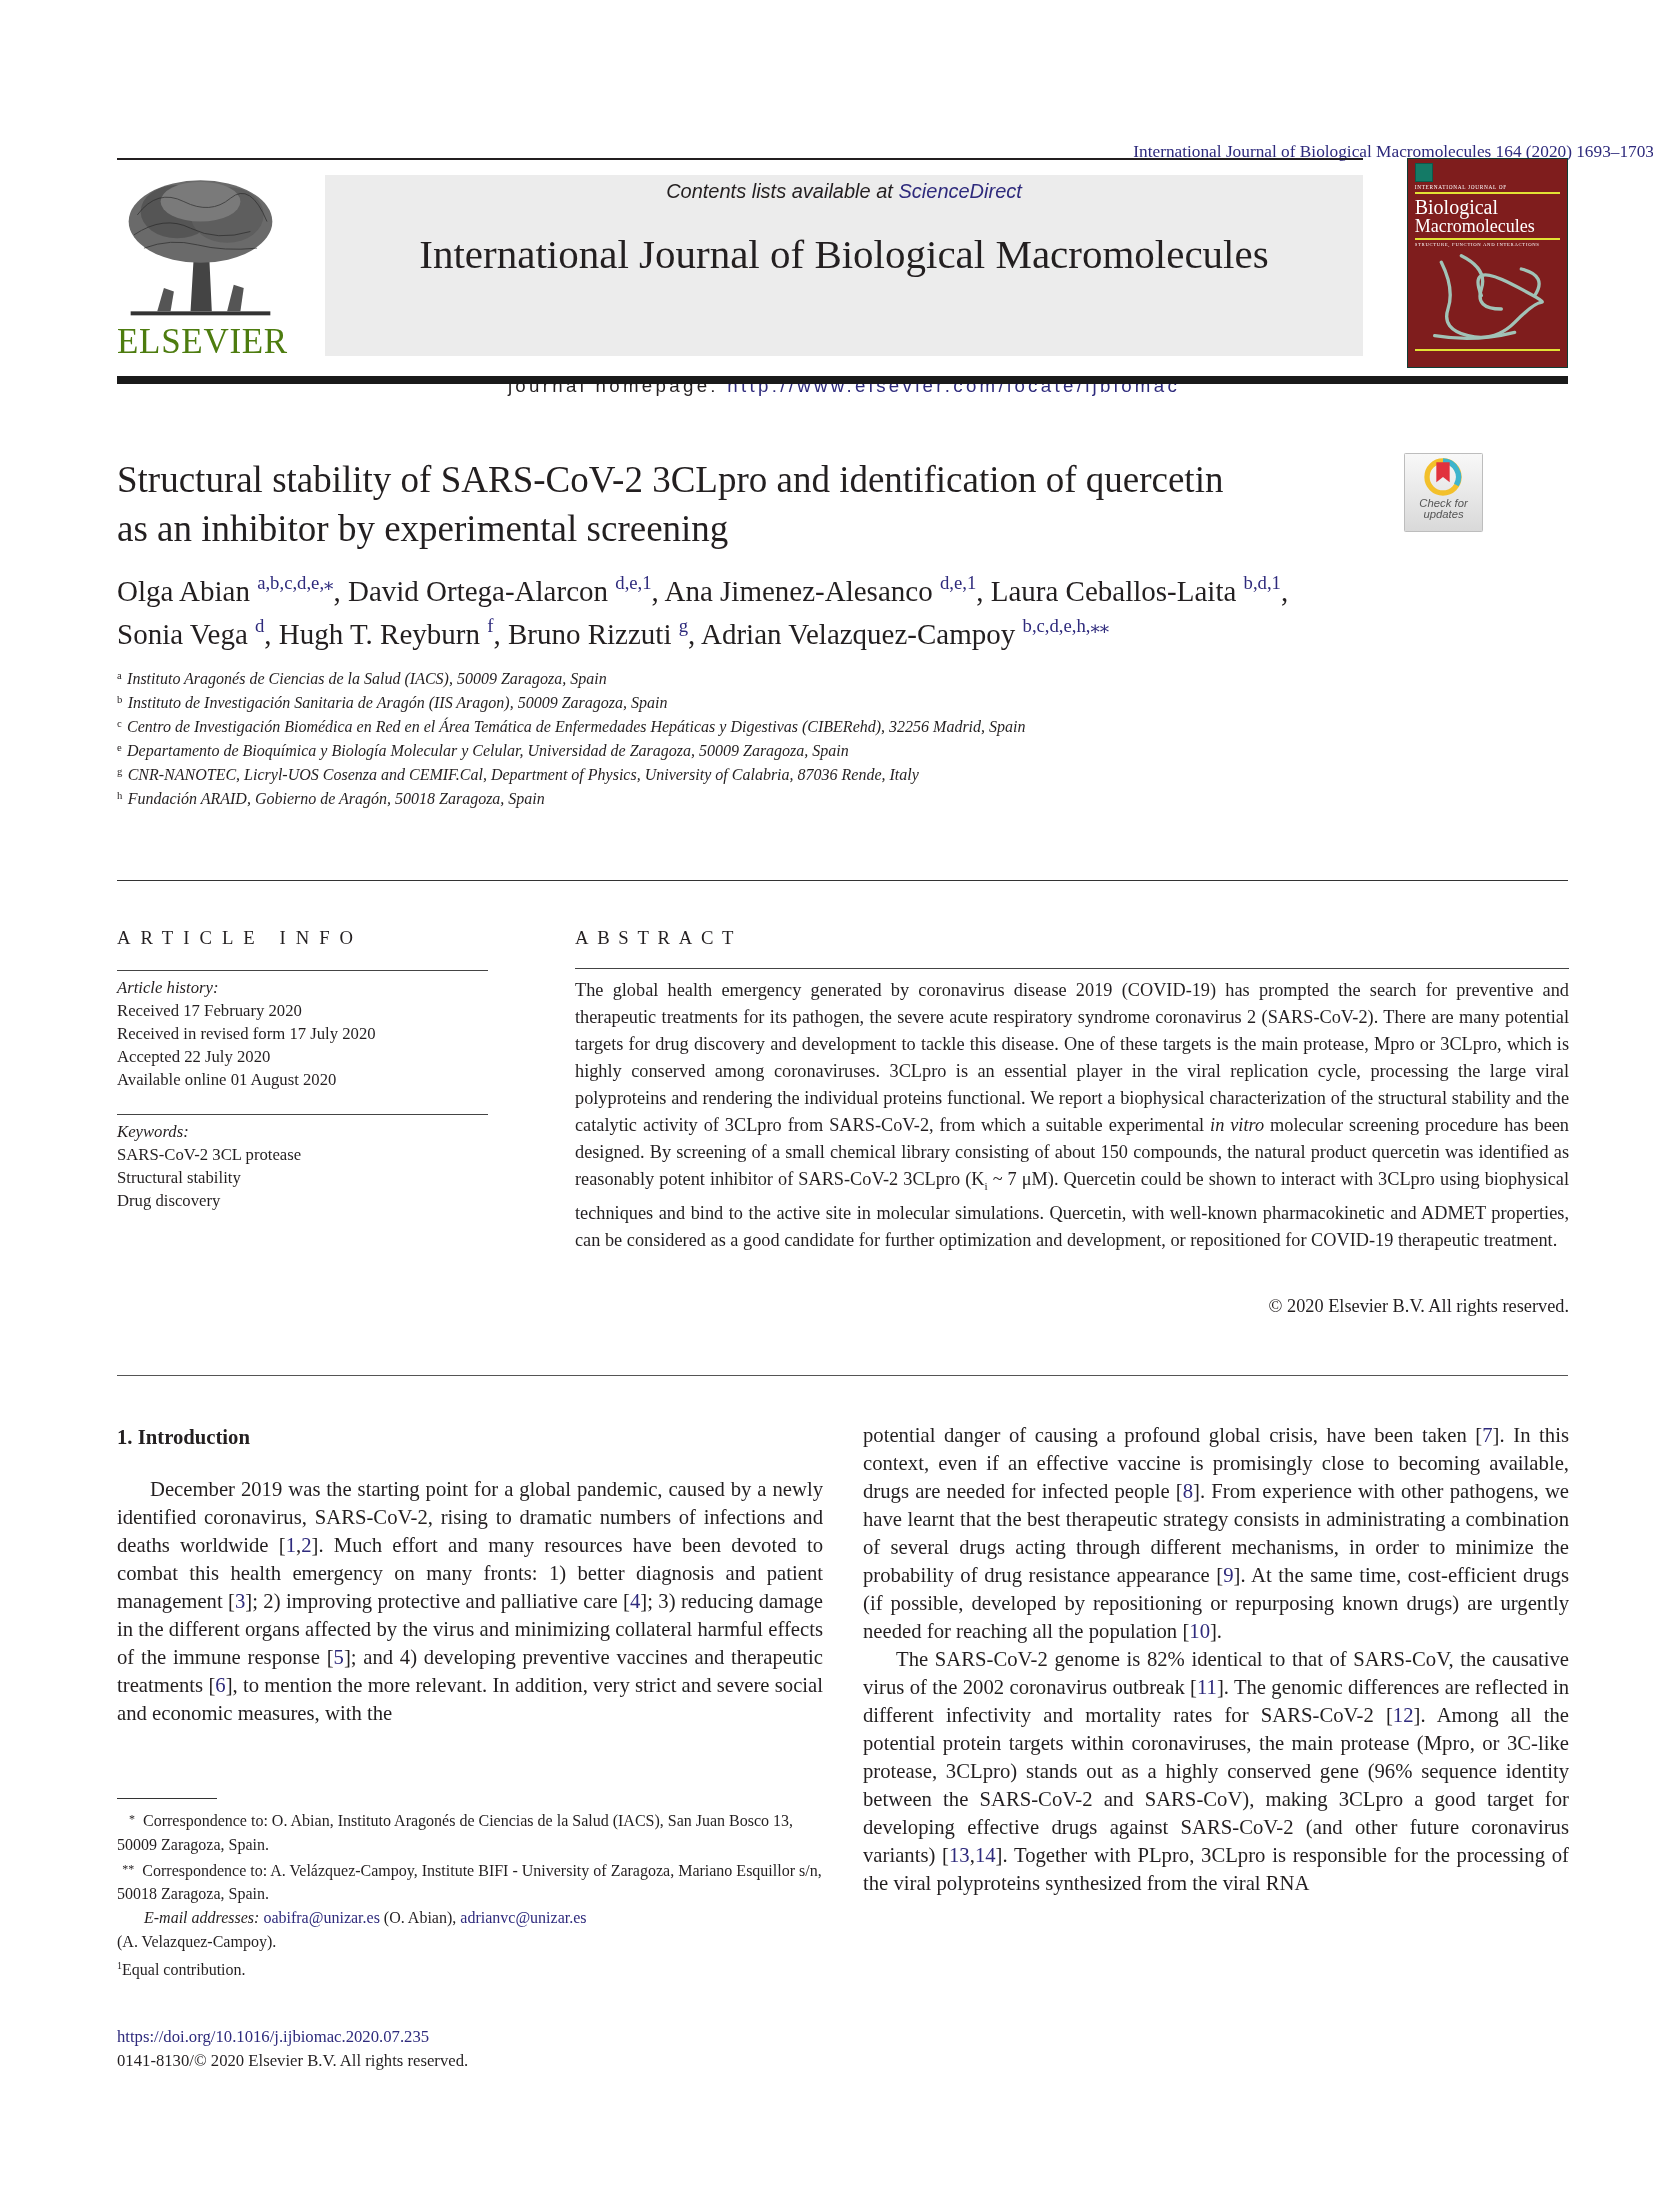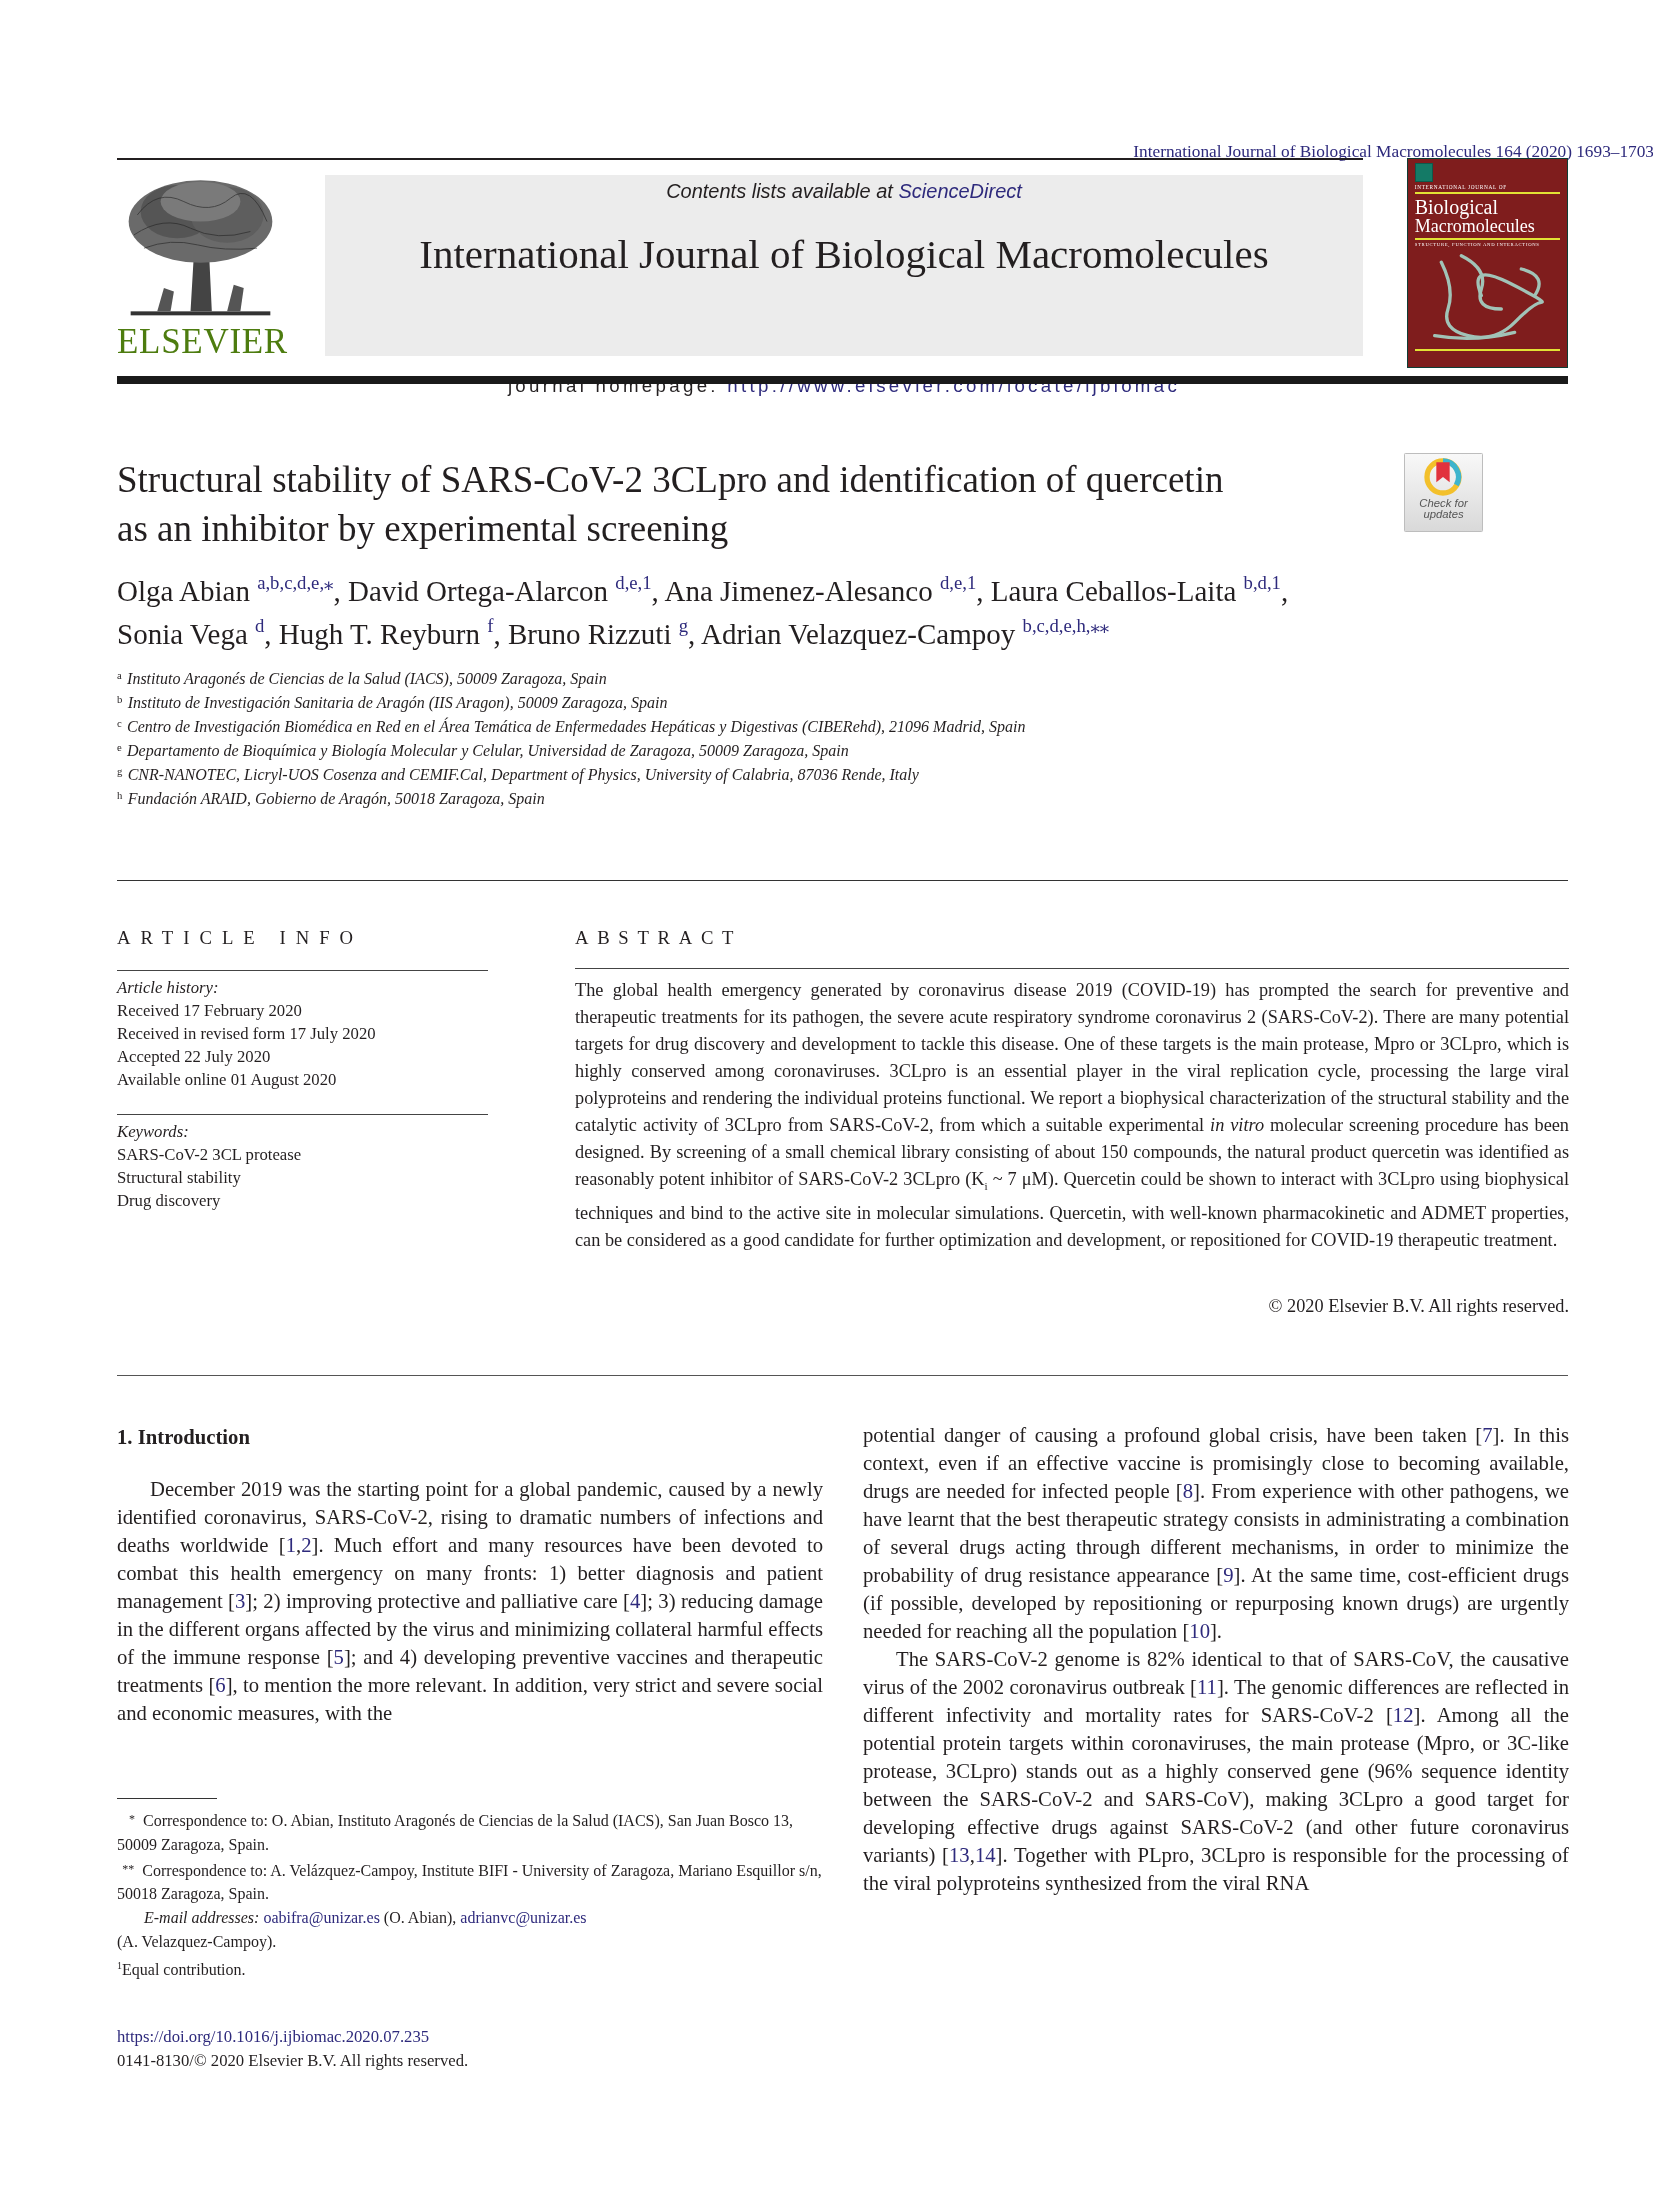--- a/index.html
+++ b/index.html
@@ -154,21 +154,21 @@
 </div>
 
 <div class="abs authors">
   <span><span>Olga Abian</span> <sup>a,b,c,d,e,⁎</sup></span><span>, </span><span><span>David Ortega-Alarcon</span> <sup>d,e,1</sup></span><span>, </span><span><span>Ana Jimenez-Alesanco</span> <sup>d,e,1</sup></span><span>, </span><span><span>Laura Ceballos-Laita</span> <sup>b,d,1</sup></span><span>,</span><br>
   <span><span>Sonia Vega</span> <sup>d</sup></span><span>, </span><span><span>Hugh T. Reyburn</span> <sup>f</sup></span><span>, </span><span><span>Bruno Rizzuti</span> <sup>g</sup></span><span>, </span><span><span>Adrian Velazquez-Campoy</span> <sup>b,c,d,e,h,⁎⁎</sup></span>
 </div>
 
 <div class="abs affils">
   <div class="aff-line"><sup>a</sup><span>Instituto Aragonés de Ciencias de la Salud (IACS), 50009 Zaragoza, Spain</span></div>
   <div class="aff-line"><sup>b</sup><span>Instituto de Investigación Sanitaria de Aragón (IIS Aragon), 50009 Zaragoza, Spain</span></div>
-  <div class="aff-line"><sup>c</sup><span>Centro de Investigación Biomédica en Red en el Área Temática de Enfermedades Hepáticas y Digestivas (CIBERehd), 21096 Madrid, Spain</span></div>
+  <div class="aff-line"><sup>c</sup><span>Centro de Investigación Biomédica en Red en el Área Temática de Enfermedades Hepáticas y Digestivas (CIBERehd), 32256 Madrid, Spain</span></div>
   <div class="aff-line"><sup>e</sup><span>Departamento de Bioquímica y Biología Molecular y Celular, Universidad de Zaragoza, 50009 Zaragoza, Spain</span></div>
   <div class="aff-line"><sup>g</sup><span>CNR-NANOTEC, Licryl-UOS Cosenza and CEMIF.Cal, Department of Physics, University of Calabria, 87036 Rende, Italy</span></div>
   <div class="aff-line"><sup>h</sup><span>Fundación ARAID, Gobierno de Aragón, 50018 Zaragoza, Spain</span></div>
 </div>
 
 <div class="abs rule-mid"></div>
 
 <div class="abs ai-head">ARTICLE INFO</div>
 <div class="abs ai-rule1"></div>
 <div class="abs ai-hist">

